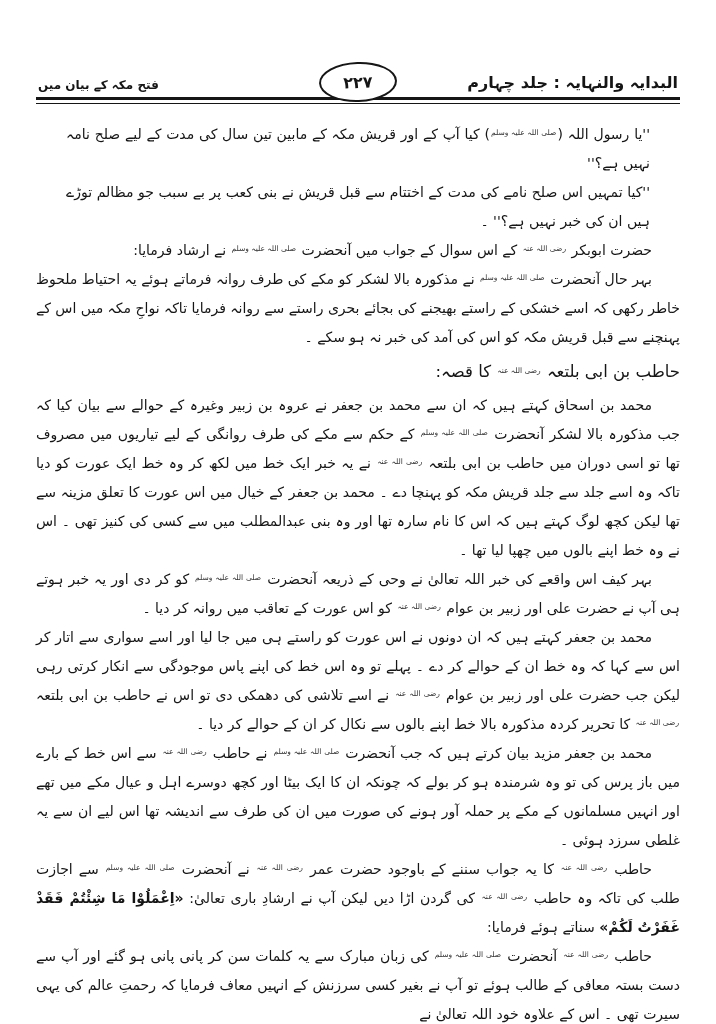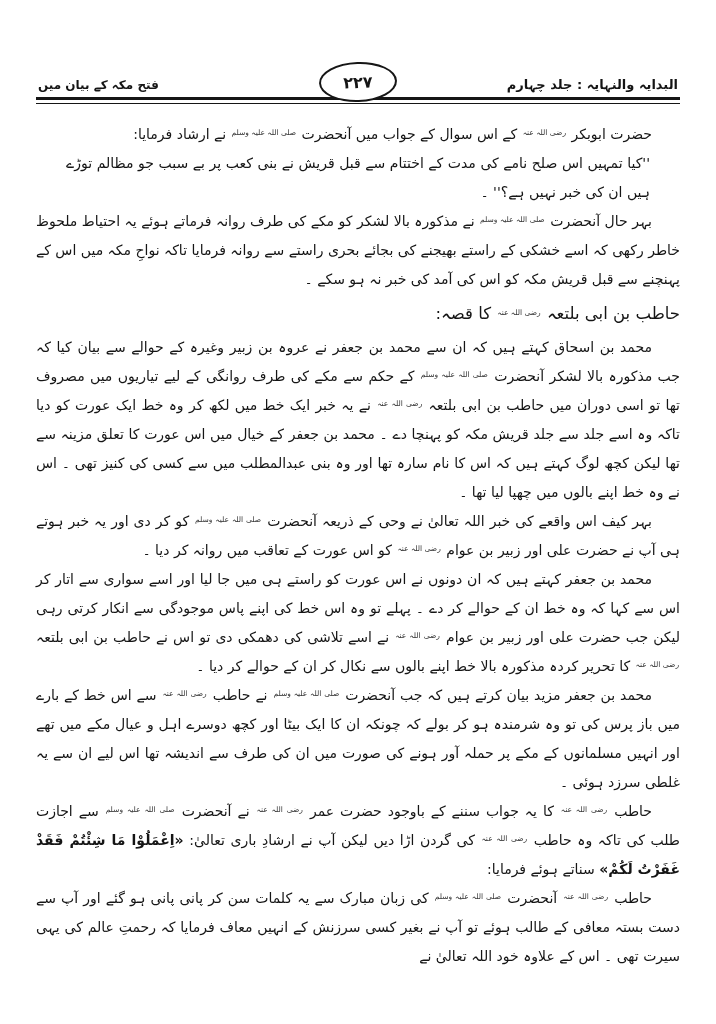--- a/index.html
+++ b/index.html
@@ -26,21 +26,21 @@
   }
   .header-titles {
     direction: rtl;
     display: flex;
     justify-content: space-between;
     align-items: flex-end;
     height: 32px;
     padding: 0 2px;
   }
   .header-title-right {
-    font-size: 13px;
+    font-size: 16px;
     font-weight: 600;
     letter-spacing: 0;
   }
   .header-title-left {
     font-size: 12px;
     font-weight: 600;
   }
   .rule-thick {
     height: 3px;
     background: #161616;
@@ -117,22 +117,23 @@
       <span class="header-title-left">فتح مکہ کے بیان میں</span>
     </div>
     <div class="rule-thick"></div>
     <div class="rule-thin"></div>
     <div class="page-number-oval">
       <span>۲۲۷</span>
     </div>
   </div>
 
   <div class="page-body">
+      <div class="para quote">''یا رسول اللہ (<span class="hon">صلی اللہ علیہ وسلم</span>) کیا آپ کے اور قریش مکہ کے مابین تین سال کی مدت کے لیے صلح نامہ نہیں ہے؟''</div>
+      <div class="para quote">''کیا تمہیں اس صلح نامے کی مدت کے اختتام سے قبل قریش نے بنی کعب پر بے سبب جو مظالم توڑے ہیں ان کی خبر نہیں ہے؟'' ۔</div>
       <div class="para body">حضرت ابوبکر <span class="hon">رضی اللہ عنہ</span> کے اس سوال کے جواب میں آنحضرت <span class="hon">صلی اللہ علیہ وسلم</span> نے ارشاد فرمایا:</div>
-      <div class="para quote">''کیا تمہیں اس صلح نامے کی مدت کے اختتام سے قبل قریش نے بنی کعب پر بے سبب جو مظالم توڑے ہیں ان کی خبر نہیں ہے؟'' ۔</div>
       <div class="para body">بہر حال آنحضرت <span class="hon">صلی اللہ علیہ وسلم</span> نے مذکورہ بالا لشکر کو مکے کی طرف روانہ فرماتے ہوئے یہ احتیاط ملحوظ خاطر رکھی کہ اسے خشکی کے راستے بھیجنے کی بجائے بحری راستے سے روانہ فرمایا تاکہ نواحِ مکہ میں اس کے پہنچنے سے قبل قریش مکہ کو اس کی آمد کی خبر نہ ہو سکے ۔</div>
       <div class="para heading">حاطب بن ابی بلتعہ <span class="hon">رضی اللہ عنہ</span> کا قصہ:</div>
       <div class="para body">محمد بن اسحاق کہتے ہیں کہ ان سے محمد بن جعفر نے عروہ بن زبیر وغیرہ کے حوالے سے بیان کیا کہ جب مذکورہ بالا لشکر آنحضرت <span class="hon">صلی اللہ علیہ وسلم</span> کے حکم سے مکے کی طرف روانگی کے لیے تیاریوں میں مصروف تھا تو اسی دوران میں حاطب بن ابی بلتعہ <span class="hon">رضی اللہ عنہ</span> نے یہ خبر ایک خط میں لکھ کر وہ خط ایک عورت کو دیا تاکہ وہ اسے جلد سے جلد قریش مکہ کو پہنچا دے ۔ محمد بن جعفر کے خیال میں اس عورت کا تعلق مزینہ سے تھا لیکن کچھ لوگ کہتے ہیں کہ اس کا نام سارہ تھا اور وہ بنی عبدالمطلب میں سے کسی کی کنیز تھی ۔ اس نے وہ خط اپنے بالوں میں چھپا لیا تھا ۔</div>
       <div class="para body">بہر کیف اس واقعے کی خبر اللہ تعالیٰ نے وحی کے ذریعہ آنحضرت <span class="hon">صلی اللہ علیہ وسلم</span> کو کر دی اور یہ خبر ہوتے ہی آپ نے حضرت علی اور زبیر بن عوام <span class="hon">رضی اللہ عنہ</span> کو اس عورت کے تعاقب میں روانہ کر دیا ۔</div>
       <div class="para body">محمد بن جعفر کہتے ہیں کہ ان دونوں نے اس عورت کو راستے ہی میں جا لیا اور اسے سواری سے اتار کر اس سے کہا کہ وہ خط ان کے حوالے کر دے ۔ پہلے تو وہ اس خط کی اپنے پاس موجودگی سے انکار کرتی رہی لیکن جب حضرت علی اور زبیر بن عوام <span class="hon">رضی اللہ عنہ</span> نے اسے تلاشی کی دھمکی دی تو اس نے حاطب بن ابی بلتعہ <span class="hon">رضی اللہ عنہ</span> کا تحریر کردہ مذکورہ بالا خط اپنے بالوں سے نکال کر ان کے حوالے کر دیا ۔</div>
       <div class="para body">محمد بن جعفر مزید بیان کرتے ہیں کہ جب آنحضرت <span class="hon">صلی اللہ علیہ وسلم</span> نے حاطب <span class="hon">رضی اللہ عنہ</span> سے اس خط کے بارے میں باز پرس کی تو وہ شرمندہ ہو کر بولے کہ چونکہ ان کا ایک بیٹا اور کچھ دوسرے اہل و عیال مکے میں تھے اور انہیں مسلمانوں کے مکے پر حملہ آور ہونے کی صورت میں ان کی طرف سے اندیشہ تھا اس لیے ان سے یہ غلطی سرزد ہوئی ۔</div>
       <div class="para body">حاطب <span class="hon">رضی اللہ عنہ</span> کا یہ جواب سننے کے باوجود حضرت عمر <span class="hon">رضی اللہ عنہ</span> نے آنحضرت <span class="hon">صلی اللہ علیہ وسلم</span> سے اجازت طلب کی تاکہ وہ حاطب <span class="hon">رضی اللہ عنہ</span> کی گردن اڑا دیں لیکن آپ نے ارشادِ باری تعالیٰ: <span class="verse">«اِعْمَلُوْا مَا شِئْتُمْ فَقَدْ غَفَرْتُ لَكُمْ»</span> سناتے ہوئے فرمایا:</div>
       <div class="para body">حاطب <span class="hon">رضی اللہ عنہ</span> آنحضرت <span class="hon">صلی اللہ علیہ وسلم</span> کی زبان مبارک سے یہ کلمات سن کر پانی پانی ہو گئے اور آپ سے دست بستہ معافی کے طالب ہوئے تو آپ نے بغیر کسی سرزنش کے انہیں معاف فرمایا کہ رحمتِ عالم کی یہی سیرت تھی ۔ اس کے علاوہ خود اللہ تعالیٰ نے</div>
     </div>
 

